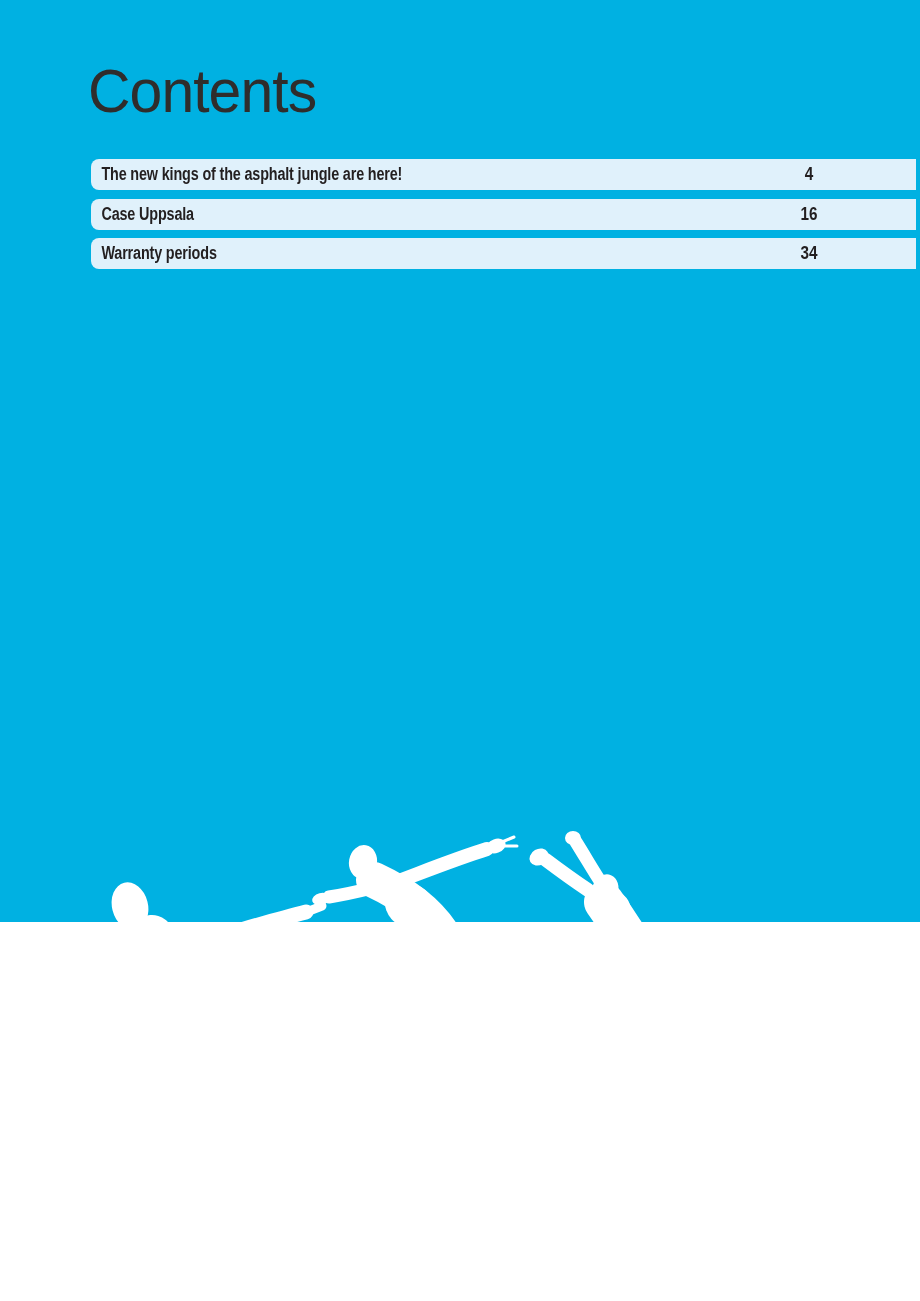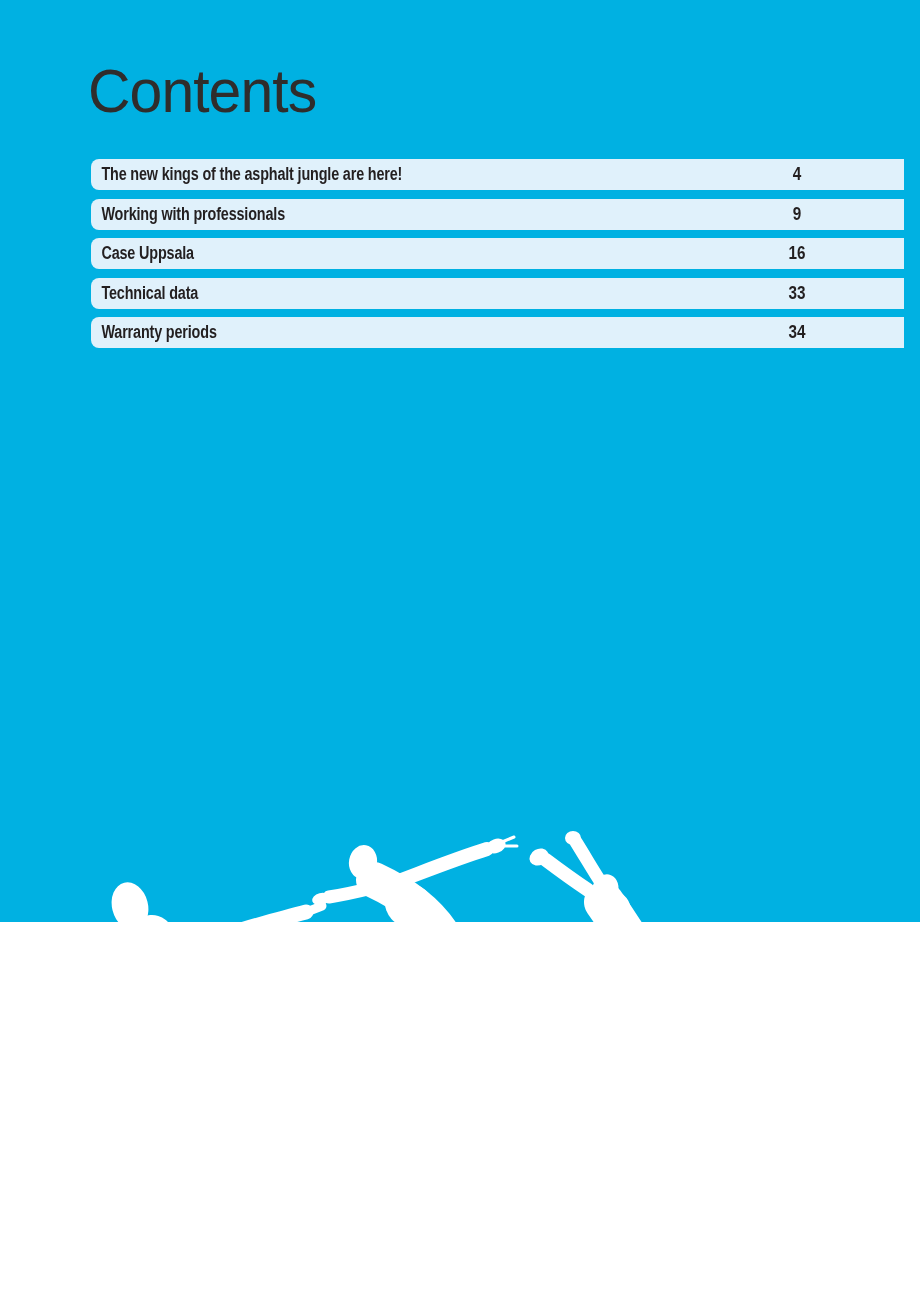--- a/index.html
+++ b/index.html
@@ -13,21 +13,21 @@
     position:relative;width:920px;height:922px;overflow:hidden;
     background:var(--bg);
   }
   .page-title{
     position:absolute;left:88px;top:60px;
     font-size:62px;font-weight:300;line-height:1.0;
     letter-spacing:-1px;color:var(--title);
     transform:scaleX(0.95);transform-origin:left top;
   }
   .toc{
-    position:absolute;left:91px;top:159px;right:16px;
+    position:absolute;left:91px;top:159px;right:4px;
   }
   .toc-row{
     display:flex;align-items:center;
     height:31px;margin-bottom:8.5px;
     background:var(--row-bg);
     border-radius:8px 0 0 8px;
   }
   .toc-label{
     padding-left:13px;
     font-size:18px;font-weight:700;color:var(--row-text);
@@ -55,30 +55,22 @@
 <div class="page">
 
   <h1 class="page-title">Contents</h1>
 
   <div class="toc">
     <div class="toc-row">
       <span class="toc-label">The new kings of the asphalt jungle are here!</span>
       <span class="toc-page">4</span>
     </div>
     <div class="toc-row">
-      <span class="toc-label">Working with professionals</span>
-      <span class="toc-page">9</span>
-    </div>
-    <div class="toc-row">
       <span class="toc-label">Case Uppsala</span>
       <span class="toc-page">16</span>
-    </div>
-    <div class="toc-row">
-      <span class="toc-label">Technical data</span>
-      <span class="toc-page">33</span>
     </div>
     <div class="toc-row">
       <span class="toc-label">Warranty periods</span>
       <span class="toc-page">34</span>
     </div>
   </div>
 
   <svg class="art" viewBox="0 0 920 1301" xmlns="http://www.w3.org/2000/svg" aria-hidden="true">
     <defs>
       <linearGradient id="waveg" x1="0" y1="0" x2="1" y2="0">

